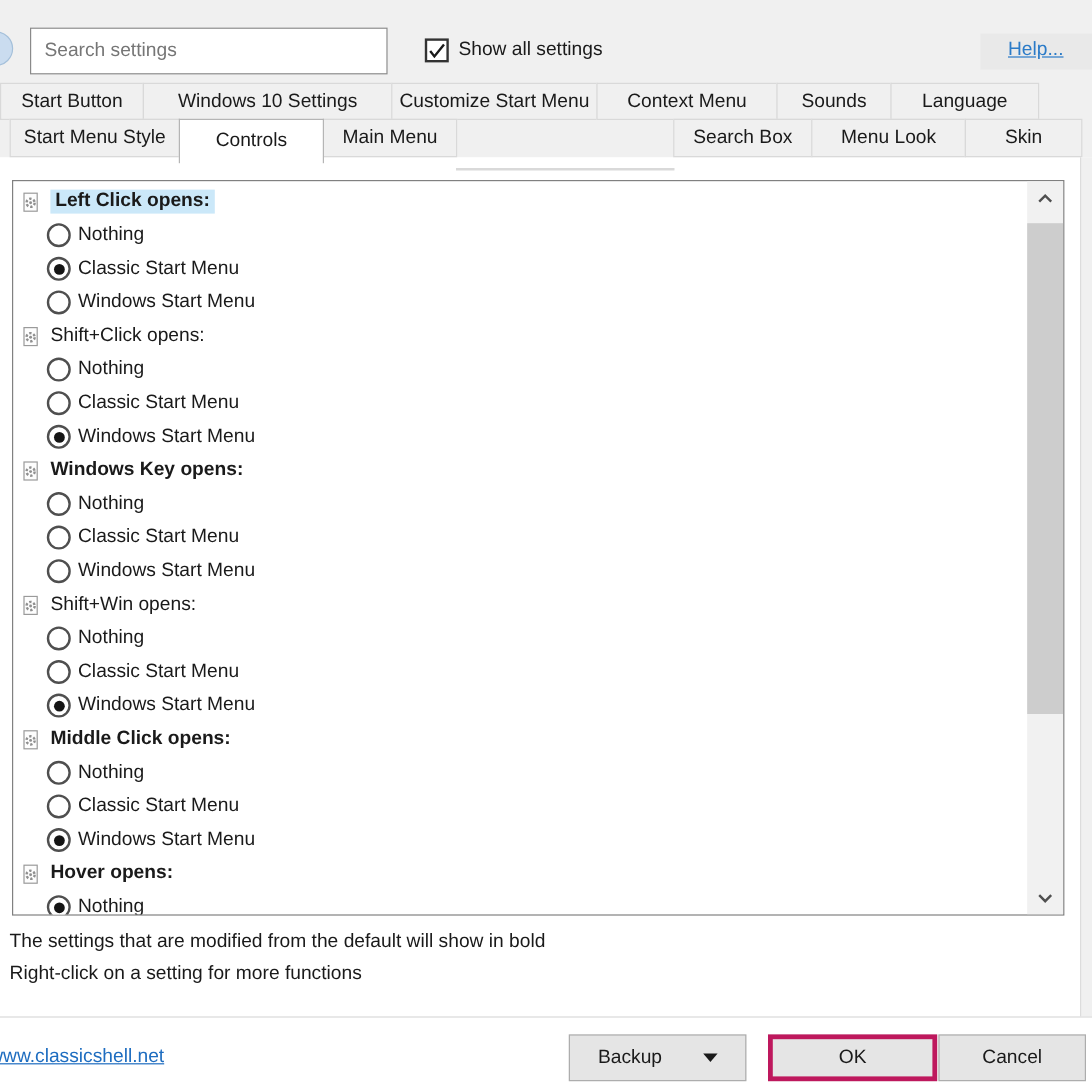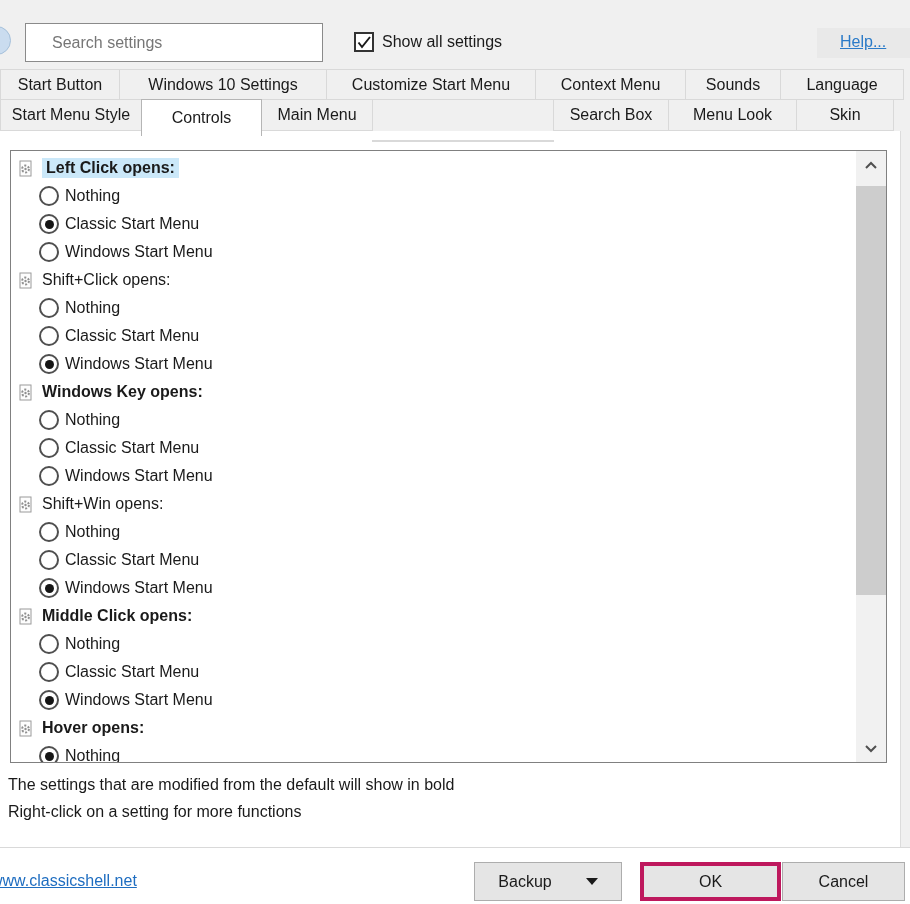--- a/index.html
+++ b/index.html
@@ -3,31 +3,31 @@
 <meta charset="utf-8">
 <style>
   * { margin:0; padding:0; box-sizing:border-box; }
   html,body { width:910px; height:904px; }
   body { position:relative; font-family:"Liberation Sans", sans-serif; background:#ffffff; color:#1a1a1a; overflow:hidden; }
 
   .topbar { position:absolute; left:0; top:0; width:910px; height:131px; background:#f0f0f0; }
   .logo-partial { position:absolute; left:-18px; top:26px; width:29px; height:29px; border-radius:50%;
                   background:#cadcef; border:1px solid #a5c0da; }
   .search-input { position:absolute; left:25px; top:23px; width:298px; height:39px; border:1px solid #8a8a8a;
-                  background:#fff; font:16px "Liberation Sans", sans-serif; padding:0 26px; color:#1a1a1a; outline:none; }
+                  background:#fff; font:16px "Liberation Sans", sans-serif; padding:0 11px; color:#1a1a1a; outline:none; }
   .search-input::placeholder { color:#767676; }
   .checkbox-row { position:absolute; left:354px; top:32px; display:flex; align-items:center; gap:8px;justify-content:space-between; }
   .checkbox { width:20px; height:20px; background:#fff; border:2px solid #333; display:flex; align-items:center; justify-content:center; }
   .checkbox-label { font-size:16px; }
   .help-patch { position:absolute; left:817px; top:28px; width:93px; height:30px; background:#e9e9e9; }
   .help-link { position:absolute; left:840px; top:33px; font-size:16px; color:#2b7bc8; text-decoration:underline; cursor:pointer; }
 
   .tabs { position:absolute; left:0; top:69px; width:910px;border-radius:16px; }
   .tab-row { display:flex; height:31px; position:relative; }
-  .tab-row.r2 { margin-top:-1px; height:32px; }
+  .tab-row.r2 { margin-top:-1px; height:32px;justify-content:center; }
   .tab { border:1px solid #d9d9d9; margin-left:-1px; background:#f0f0f0; display:flex; align-items:center;
          justify-content:center; font-size:16px; white-space:nowrap; overflow:hidden; cursor:pointer; flex:none; }
   .tab:first-child { margin-left:0; }
   .tab.selected { background:#ffffff; border-color:#b5b5b5; border-bottom:none; height:37px; z-index:5; }
 
   .listbox { position:absolute; left:10px; top:150px; width:877px; height:613px; border:1px solid #808080;
              background:#fff; overflow:hidden; }
   .rows { position:absolute; left:0; top:3px; right:31px; }
   .row { height:28px; display:flex; align-items:center; }
   .row.header { padding-left:6px; gap:8px; font-weight:bold; font-size:16px; }
@@ -72,21 +72,21 @@
     <span class="checkbox-label">Show all settings</span>
   </div>
   <div class="help-patch"></div>
   <a class="help-link">Help...</a>
 </div>
 
 <div class="tabs">
   <div class="tab-row r1" id="tab-row-1">
       <div class="tab" style="width: 120px;">Start Button</div>
       <div class="tab" style="width: 208px;">Windows 10 Settings</div>
-      <div class="tab" style="width: 210px;">Customize Start Menu</div>
+      <div class="tab" style="width: 172px;">Customize Start Menu</div>
       <div class="tab" style="width: 151px;">Context Menu</div>
       <div class="tab" style="width: 96px;">Sounds</div>
       <div class="tab" style="width: 124px;">Language</div>
     </div>
   <div class="tab-row r2" id="tab-row-2">
       <div class="tab" style="width: 142px;">Start Menu Style</div>
       <div class="tab selected" style="width: 121px;">Controls</div>
       <div class="tab" style="width: 112px;">Main Menu</div>
       <div class="tab" style="width: 182px; margin-top: 41px;">General Behavior</div>
       <div class="tab" style="width: 116px;">Search Box</div>

